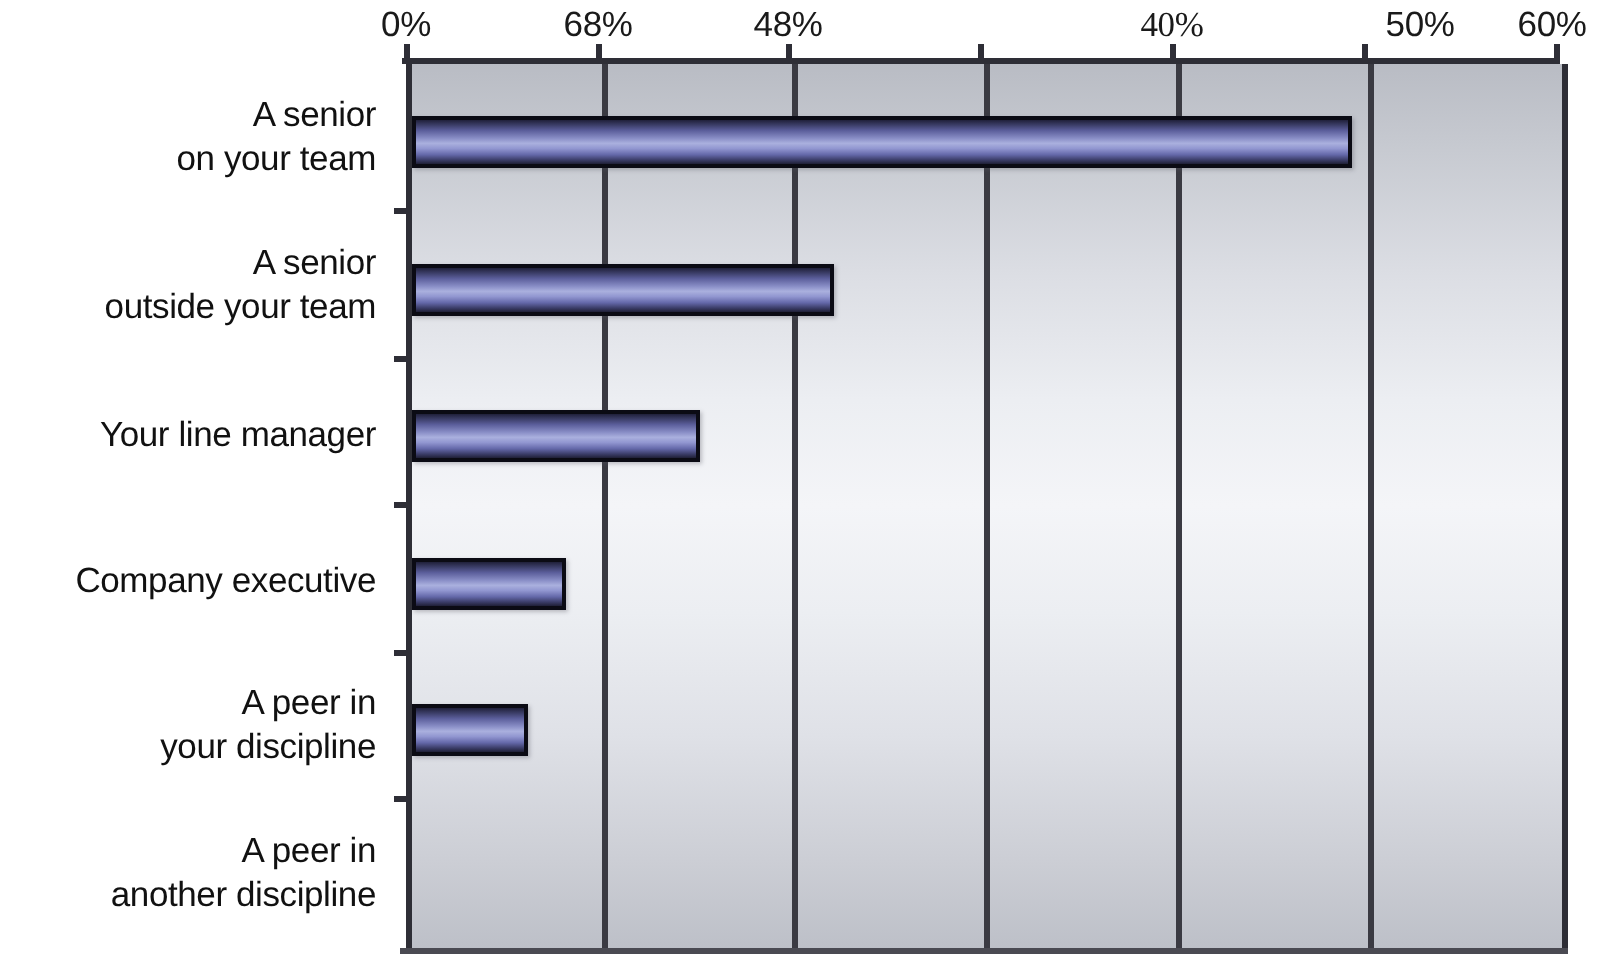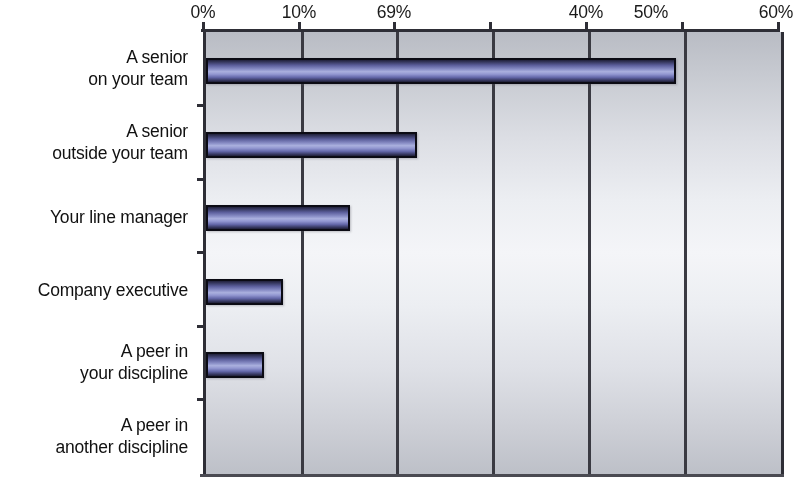--- a/index.html
+++ b/index.html
@@ -154,24 +154,24 @@
     white-space: pre-line;
   }
 </style>
 </head>
 <body>
 
 <div id="chart-root">
 
   <div class="xaxis-labels">
     <div class="xtick-label" style="left:203px;">0%</div>
-    <div class="xtick-label" style="left:299px;">10%</div>
-    <div class="xtick-label" style="left:394px;">69%</div>
-    <div class="xtick-label" style="left:586px;">40%</div>
-    <div class="xtick-label" style="left:651px;">50%</div>
+    <div class="xtick-label" style="left:299px;">68%</div>
+    <div class="xtick-label" style="left:394px;">48%</div>
+    <div class="xtick-label" style="left:586px;font-family:Liberation Serif, serif;">40%</div>
+    <div class="xtick-label" style="left:710px;">50%</div>
     <div class="xtick-label" style="left:776px;">60%</div>
   </div>
 
   <div class="xaxis-line"></div>
   <div class="xtick-mark" style="left:203px;"></div>
   <div class="xtick-mark" style="left:299px;"></div>
   <div class="xtick-mark" style="left:394px;"></div>
   <div class="xtick-mark" style="left:490px;"></div>
   <div class="xtick-mark" style="left:586px;"></div>
   <div class="xtick-mark" style="left:682px;"></div>

